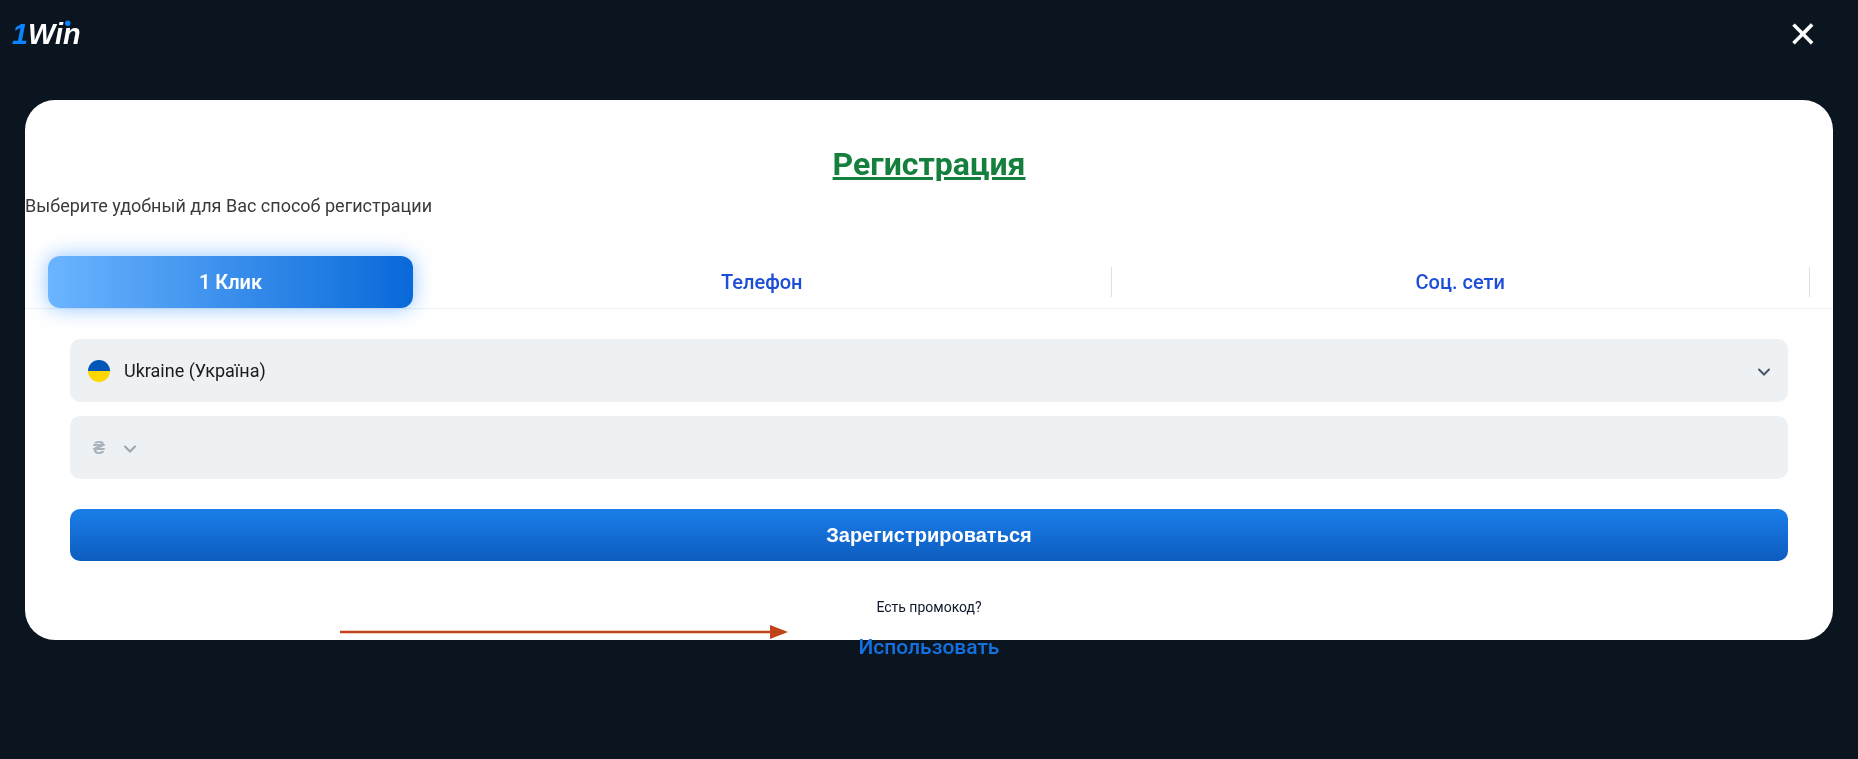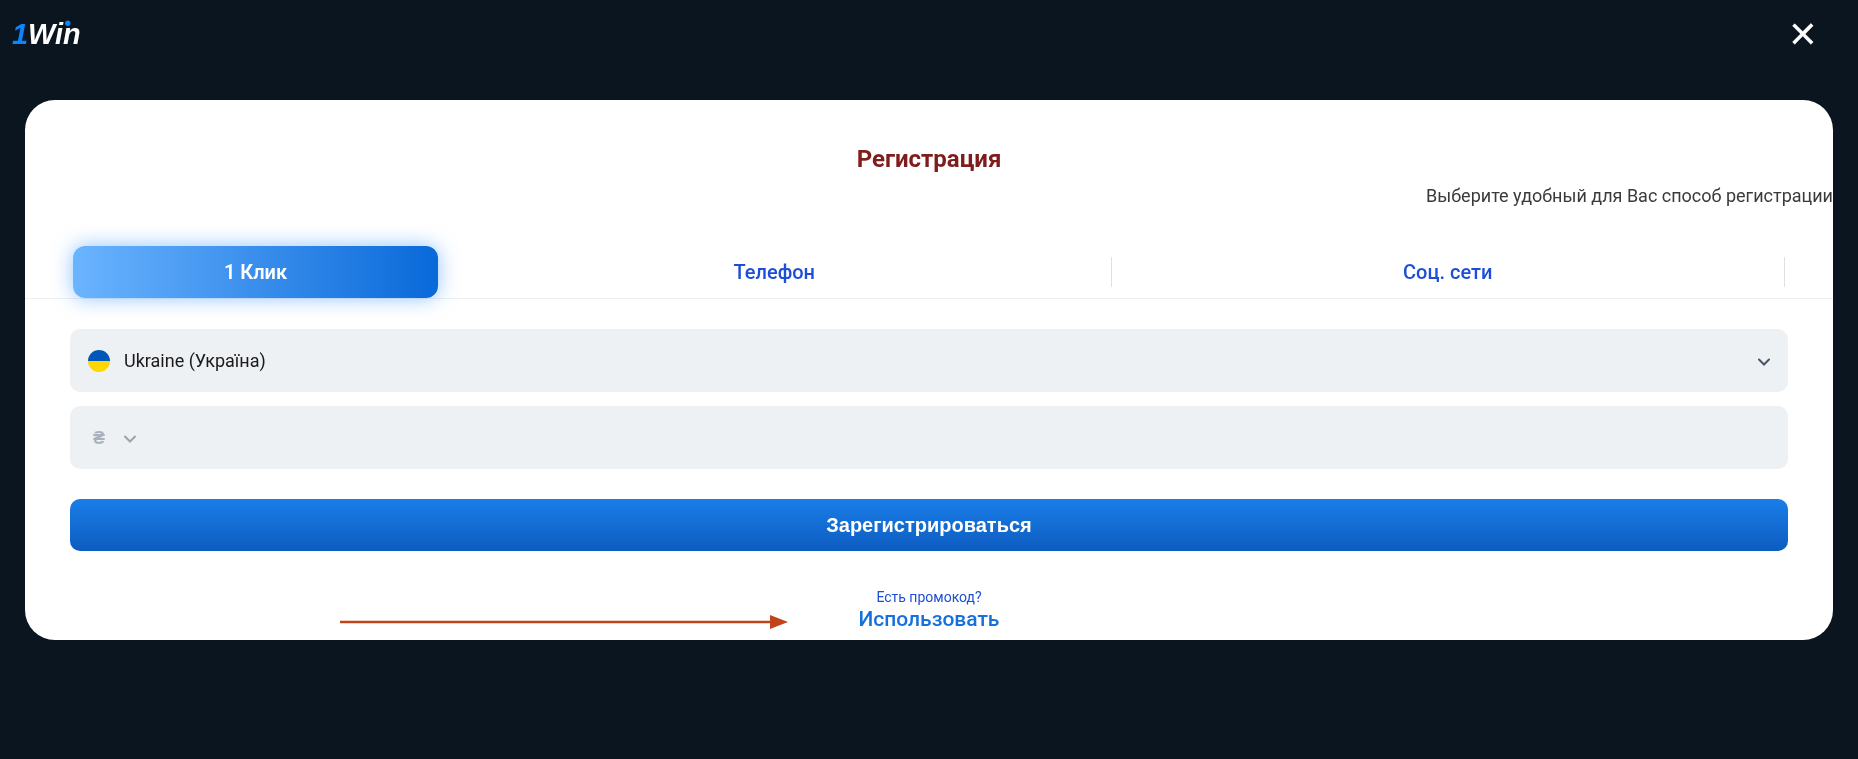--- a/index.html
+++ b/index.html
@@ -35,34 +35,35 @@
     .modal {
       background: #fff;
       border-radius: 30px;
       margin: 30px 25px 0 25px;
       padding: 45px 0 40px 0;
       position: relative;
       height: 540px;
     }
     .modal-title {
       text-align: center;
-      font-size: 24px;
+      font-size: 32px;
       font-weight: 700;
-      color: #7f1d1d;
+      color: #15803d;
       margin-bottom: 12px;
+      text-decoration: underline;
     }
     .modal-subtitle {
-      text-align: right;
+      text-align: left;
       font-size: 18px;
       color: #3a3a3a;
       margin-bottom: 40px;
     }
     .tabs {
       display: flex;
-      padding: 0 48px;
+      padding: 0 23px;
       border-bottom: 1px solid #eef0f2;
       margin-bottom: 30px;
     }
     .tab {
       flex: 1;
       text-align: center;
       padding: 14px 0;
       font-size: 20px;
       font-weight: 500;
       color: #1d4ed8;
@@ -141,22 +142,22 @@
       cursor: pointer;
       margin-top: 16px;
     }
     .promo-area {
       text-align: center;
       margin-top: 38px;
       position: relative;
     }
     .promo-question {
       font-size: 14px;
-      color: #1d4ed8;
-      margin-bottom: 2px;
+      color: #0f172a;
+      margin-bottom: 20px;
     }
     .promo-link {
       font-size: 21px;
       color: #1570e0;
       font-weight: 500;
       cursor: pointer;
     }
     .arrow-annotation {
       position: absolute;
       left: 270px;

